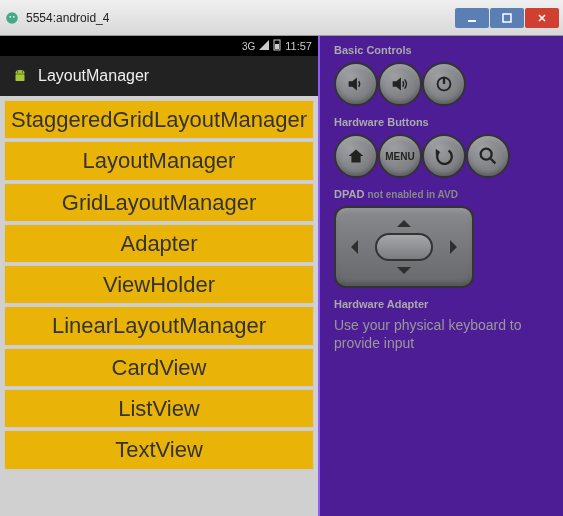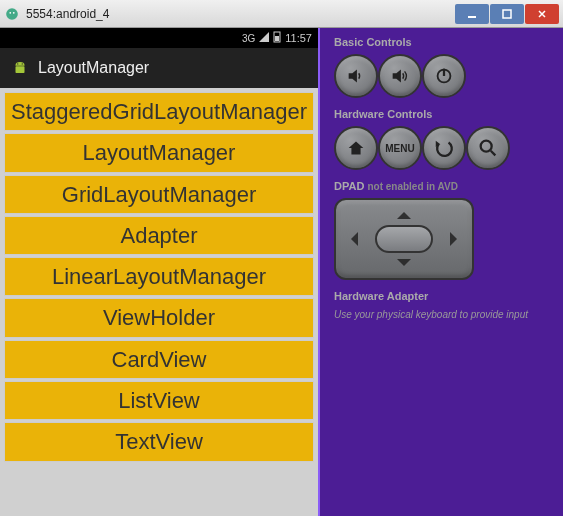--- a/index.html
+++ b/index.html
@@ -5,21 +5,21 @@
     * { margin: 0; padding: 0; box-sizing: border-box; }
     body {
       font-family: Tahoma, Arial, sans-serif;
       background: #3d3d3d;
       width: 563px;
       height: 516px;
       overflow: hidden;
       position: relative;
     }
     .titlebar {
-      height: 28px;
+      height: 36px;
       background: linear-gradient(to bottom, #f0f0f0, #d8d8d8);
       display: flex;
       align-items: center;
       padding: 0 4px;
       border-bottom: 1px solid #999;
     }
     .titlebar-icon {
       width: 16px; height: 16px; margin-right: 6px;
       display: flex; align-items: center; justify-content: center;
       font-size: 12px; color: #4a8;
@@ -108,21 +108,21 @@
       width: 58px; height: 28px; border-radius: 14px;
       background: linear-gradient(to bottom, #a5a7aa, #7a7c80);
       border: 2px solid #333;
     }
     .dpad .arr { position: absolute; width: 0; height: 0; border: 7px solid transparent; opacity:.85; }
     .dpad .up { left: 50%; top: 5px; transform: translateX(-50%); border-bottom-color: #222; }
     .dpad .down { left: 50%; bottom: 5px; transform: translateX(-50%); border-top-color: #222; }
     .dpad .left { left: 8px; top: 50%; transform: translateY(-50%); border-right-color: #222; }
     .dpad .right { right: 8px; top: 50%; transform: translateY(-50%); border-left-color: #222; }
 
-    .sp-sub { color: #999; font-size: 10px; line-height: 1.3; font-style: italic; }
+    .sp-sub { color: #999; font-size: 14px; line-height: 1.3; }
   </style>
 </head>
 <body>
 
 <div class="titlebar">
   <span class="titlebar-icon">
     <svg viewBox="0 0 24 24" width="14" height="14">
         <circle cx="12" cy="12" r="10" fill="#4a8"></circle>
         <circle cx="9" cy="10" r="1.5" fill="#fff"></circle>
         <circle cx="15" cy="10" r="1.5" fill="#fff"></circle>
@@ -174,22 +174,22 @@
             <rect x="6" y="9.5" width="12" height="9" rx="1" fill="#a4c639"></rect>
           </svg>
       </span>
       <span class="appbar-title">LayoutManager</span>
     </div>
     <div class="list">
       <div class="list-item">StaggeredGridLayoutManager</div>
       <div class="list-item">LayoutManager</div>
       <div class="list-item">GridLayoutManager</div>
       <div class="list-item">Adapter</div>
+      <div class="list-item">ViewHolder</div>
       <div class="list-item">LinearLayoutManager</div>
-      <div class="list-item">ViewHolder</div>
       <div class="list-item">CardView</div>
       <div class="list-item">ListView</div>
       <div class="list-item">TextView</div>
     </div>
   </div>
 
   <div class="sidepanel">
     <div class="sp-section">
       <div class="sp-heading">Basic Controls</div>
       <div class="sp-row">
@@ -208,21 +208,21 @@
         <div class="hw-btn">
           <svg viewBox="0 0 24 24">
               <circle cx="12" cy="12" r="7" fill="none" stroke="#222" stroke-width="2"></circle>
               <line x1="12" y1="4" x2="12" y2="12" stroke="#222" stroke-width="2.5"></line>
             </svg>
         </div>
       </div>
     </div>
 
     <div class="sp-section">
-      <div class="sp-heading">Hardware Controls</div>
+      <div class="sp-heading">Hardware Buttons</div>
       <div class="sp-row">
         <div class="hw-btn">
           <svg viewBox="0 0 24 24">
               <path d="M4 12 L12 5 L20 12 L17 12 L17 19 L7 19 L7 12 Z" fill="#222"></path>
             </svg>
         </div>
         <div class="hw-btn menu">
           <span>MENU</span>
         </div>
         <div class="hw-btn">

